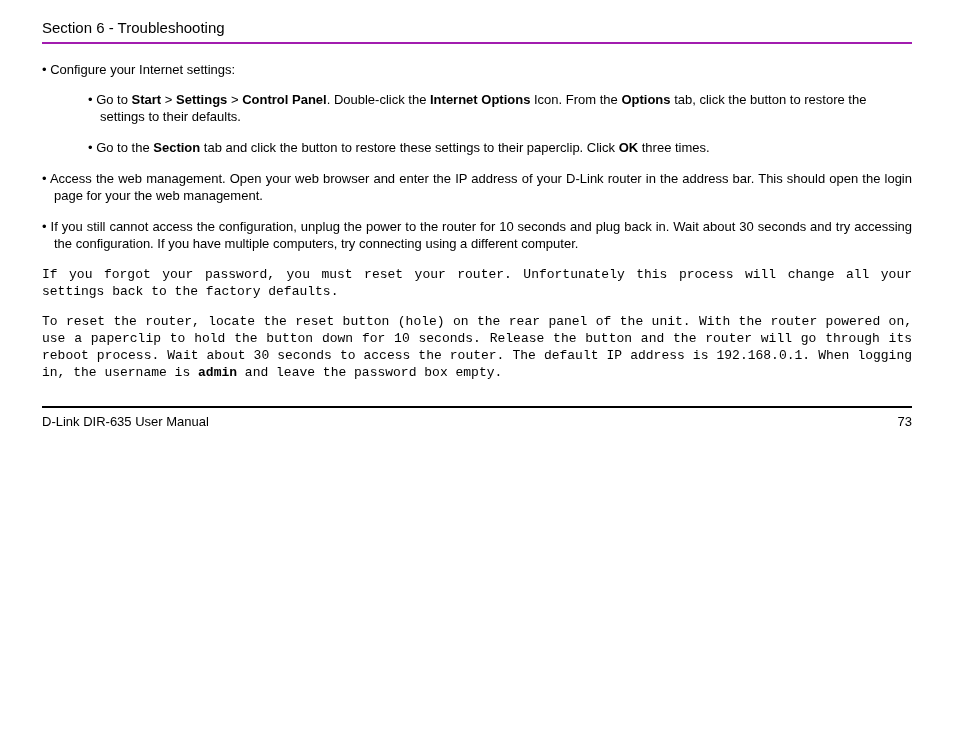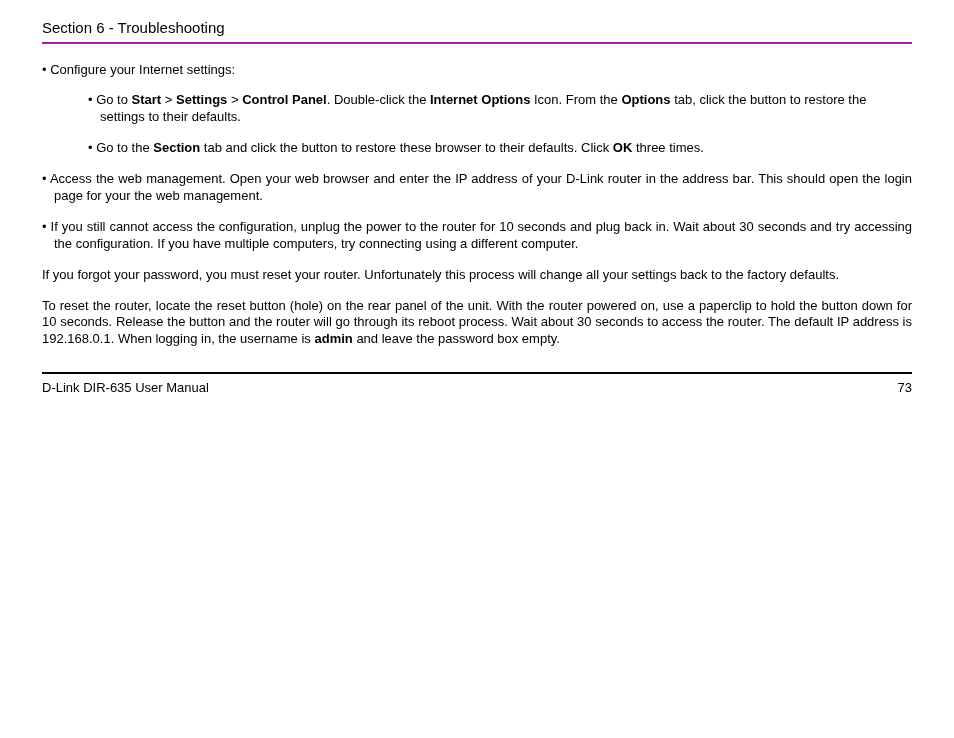--- a/index.html
+++ b/index.html
@@ -45,20 +45,21 @@
     font-weight: bold;
   }
   .heading {
     font-weight: bold;
     margin-top: 18px;
     margin-bottom: 14px;
   }
   .para {
     margin-bottom: 14px;
     text-align: justify;
+    font-family: Liberation Mono, monospace;
   }
   .footer {
     border-top: 2px solid #000;
     padding-top: 6px;
     margin-top: 24px;
     font-family: "Arial Narrow", Arial, sans-serif;
     font-stretch: condensed;
     font-size: 13px;
     display: flex;
     justify-content: space-between;
@@ -71,21 +72,21 @@
 
 <div class="content">
 
   <div class="bullet-main">• Configure your Internet settings:</div>
 
   <div class="sub-list">
     <div class="bullet-sub">
       <span>• Go to </span><b>Start</b><span> &gt; </span><b>Settings</b><span> &gt; </span><b>Control Panel</b><span>. Double-click the </span><b>Internet Options</b><span> Icon. From the </span><b>Options</b><span> tab, click the button to restore the settings to their defaults.</span>
     </div>
     <div class="bullet-sub justify">
-      <span>• Go to the </span><b>Section</b><span> tab and click the button to restore these browser to their defaults. Click </span><b>OK</b><span> three times.</span>
+      <span>• Go to the </span><b>Section</b><span> tab and click the button to restore these settings to their paperclip. Click </span><b>OK</b><span> three times.</span>
     </div>
   </div>
 
   <div class="bullet-main">• Access the web management. Open your web browser and enter the IP address of your D-Link router in the address bar. This should open the login page for your the web management.</div>
 
   <div class="bullet-main justify">• If you still cannot access the configuration, unplug the power to the router for 10 seconds and plug back in. Wait about 30 seconds and try accessing the configuration. If you have multiple computers, try connecting using a different computer.</div>
 
 
   <div class="para">If you forgot your password, you must reset your router. Unfortunately this process will change all your settings back to the factory defaults.</div>
 

